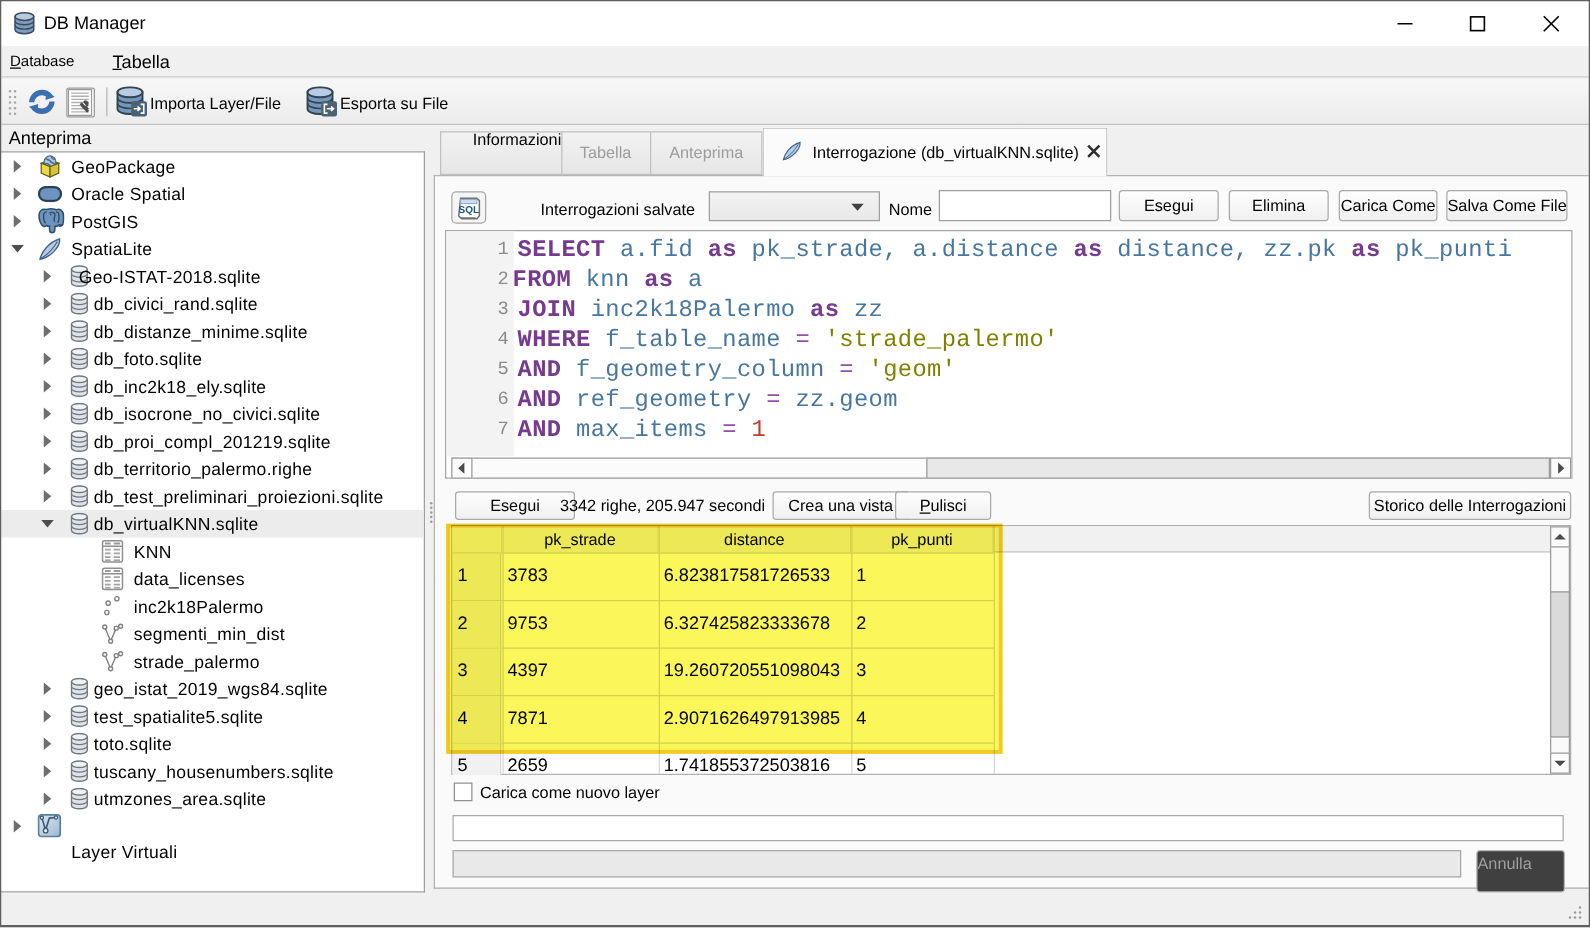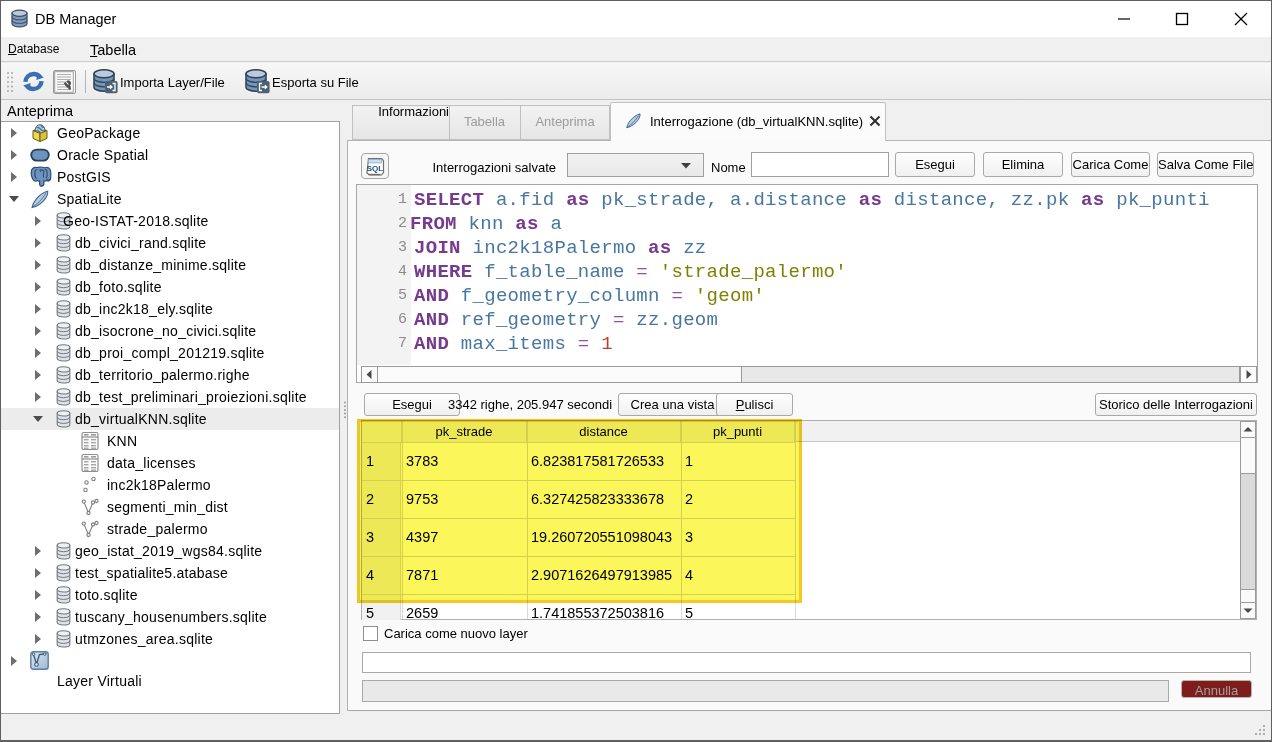--- a/index.html
+++ b/index.html
@@ -277,21 +277,21 @@
 <ellipse cx="7.5" cy="3.4" rx="6.3" ry="2.6" fill="#eff1f3" stroke="#73777d" stroke-width="1.1"></ellipse>
 </svg></div>
 <div class="abs tl" style="left:75px;top:540px">geo_istat_2019_wgs84.sqlite</div>
 <div class="abs arr-r" style="left:35px;top:568px"></div>
 <div class="abs" style="left:56px;top:564px;width:15px;height:18px"><svg width="15" height="18" viewBox="0 0 15 18">
 <path d="M1.2 3.4 v11 a6.3 2.6 0 0 0 12.6 0 v-11 z" fill="#dfe2e6" stroke="#73777d" stroke-width="1.1"></path>
 <path d="M1.2 7.1 a6.3 2.6 0 0 0 12.6 0" fill="none" stroke="#73777d" stroke-width="1"></path>
 <path d="M1.2 10.8 a6.3 2.6 0 0 0 12.6 0" fill="none" stroke="#73777d" stroke-width="1"></path>
 <ellipse cx="7.5" cy="3.4" rx="6.3" ry="2.6" fill="#eff1f3" stroke="#73777d" stroke-width="1.1"></ellipse>
 </svg></div>
-<div class="abs tl" style="left:75px;top:562px">test_spatialite5.atabase</div>
+<div class="abs tl" style="left:75px;top:562px">test_spatialite5.sqlite</div>
 <div class="abs arr-r" style="left:35px;top:590px"></div>
 <div class="abs" style="left:56px;top:586px;width:15px;height:18px"><svg width="15" height="18" viewBox="0 0 15 18">
 <path d="M1.2 3.4 v11 a6.3 2.6 0 0 0 12.6 0 v-11 z" fill="#dfe2e6" stroke="#73777d" stroke-width="1.1"></path>
 <path d="M1.2 7.1 a6.3 2.6 0 0 0 12.6 0" fill="none" stroke="#73777d" stroke-width="1"></path>
 <path d="M1.2 10.8 a6.3 2.6 0 0 0 12.6 0" fill="none" stroke="#73777d" stroke-width="1"></path>
 <ellipse cx="7.5" cy="3.4" rx="6.3" ry="2.6" fill="#eff1f3" stroke="#73777d" stroke-width="1.1"></ellipse>
 </svg></div>
 <div class="abs tl" style="left:75px;top:584px">toto.sqlite</div>
 <div class="abs arr-r" style="left:35px;top:612px"></div>
 <div class="abs" style="left:56px;top:608px;width:15px;height:18px"><svg width="15" height="18" viewBox="0 0 15 18">
@@ -457,21 +457,21 @@
     <path d="M3.5 6.5 L8 11 L12.5 6.5 z" fill="#4a4a4a"></path>
   </svg>
 <div class="abs" style="left:1240px;top:473px;width:16px;height:117px;border:1px solid #9a9a9a;background:#dadada"></div>
 
 <div class="abs" style="left:357px;top:419px;width:445px;height:184px;background:#fbf65a;border:3px solid #f3ca24;mix-blend-mode:multiply;z-index:10"></div>
 
 <div class="abs" style="left:363px;top:626px;width:15px;height:15px;border:1px solid #8f8f8f;background:#fff"></div>
 <div class="abs" style="left:384px;top:626px">Carica come nuovo layer</div>
 <div class="abs" style="left:362px;top:652px;width:889px;height:21px;border:1px solid #a9a9a9;background:#fff"></div>
 <div class="abs" style="left:362px;top:680px;width:807px;height:22px;border:1px solid #a9a9a9;background:#e9e9e9"></div>
-<div class="abs" style="left:1181px;top:680px;width:71px;height:18px;line-height:20px;color:#9f9f9f;border:1px solid #b5b5b5;border-radius:3px;background:#7f1d1d;text-align:center">Annulla</div>
+<div class="abs" style="left:1181px;top:680px;width:71px;height:34px;line-height:20px;color:#9f9f9f;border:1px solid #b5b5b5;border-radius:3px;background:#404040;">Annulla</div>
 
 <svg class="abs" style="left:1254px;top:724px" width="12" height="12" viewBox="0 0 12 12">
     <g fill="#9a9a9a">
       <circle cx="10" cy="2" r="1"></circle>
       <circle cx="10" cy="6" r="1"></circle>
       <circle cx="10" cy="10" r="1"></circle>
       <circle cx="6" cy="6" r="1"></circle>
       <circle cx="6" cy="10" r="1"></circle>
       <circle cx="2" cy="10" r="1"></circle>
     </g>

